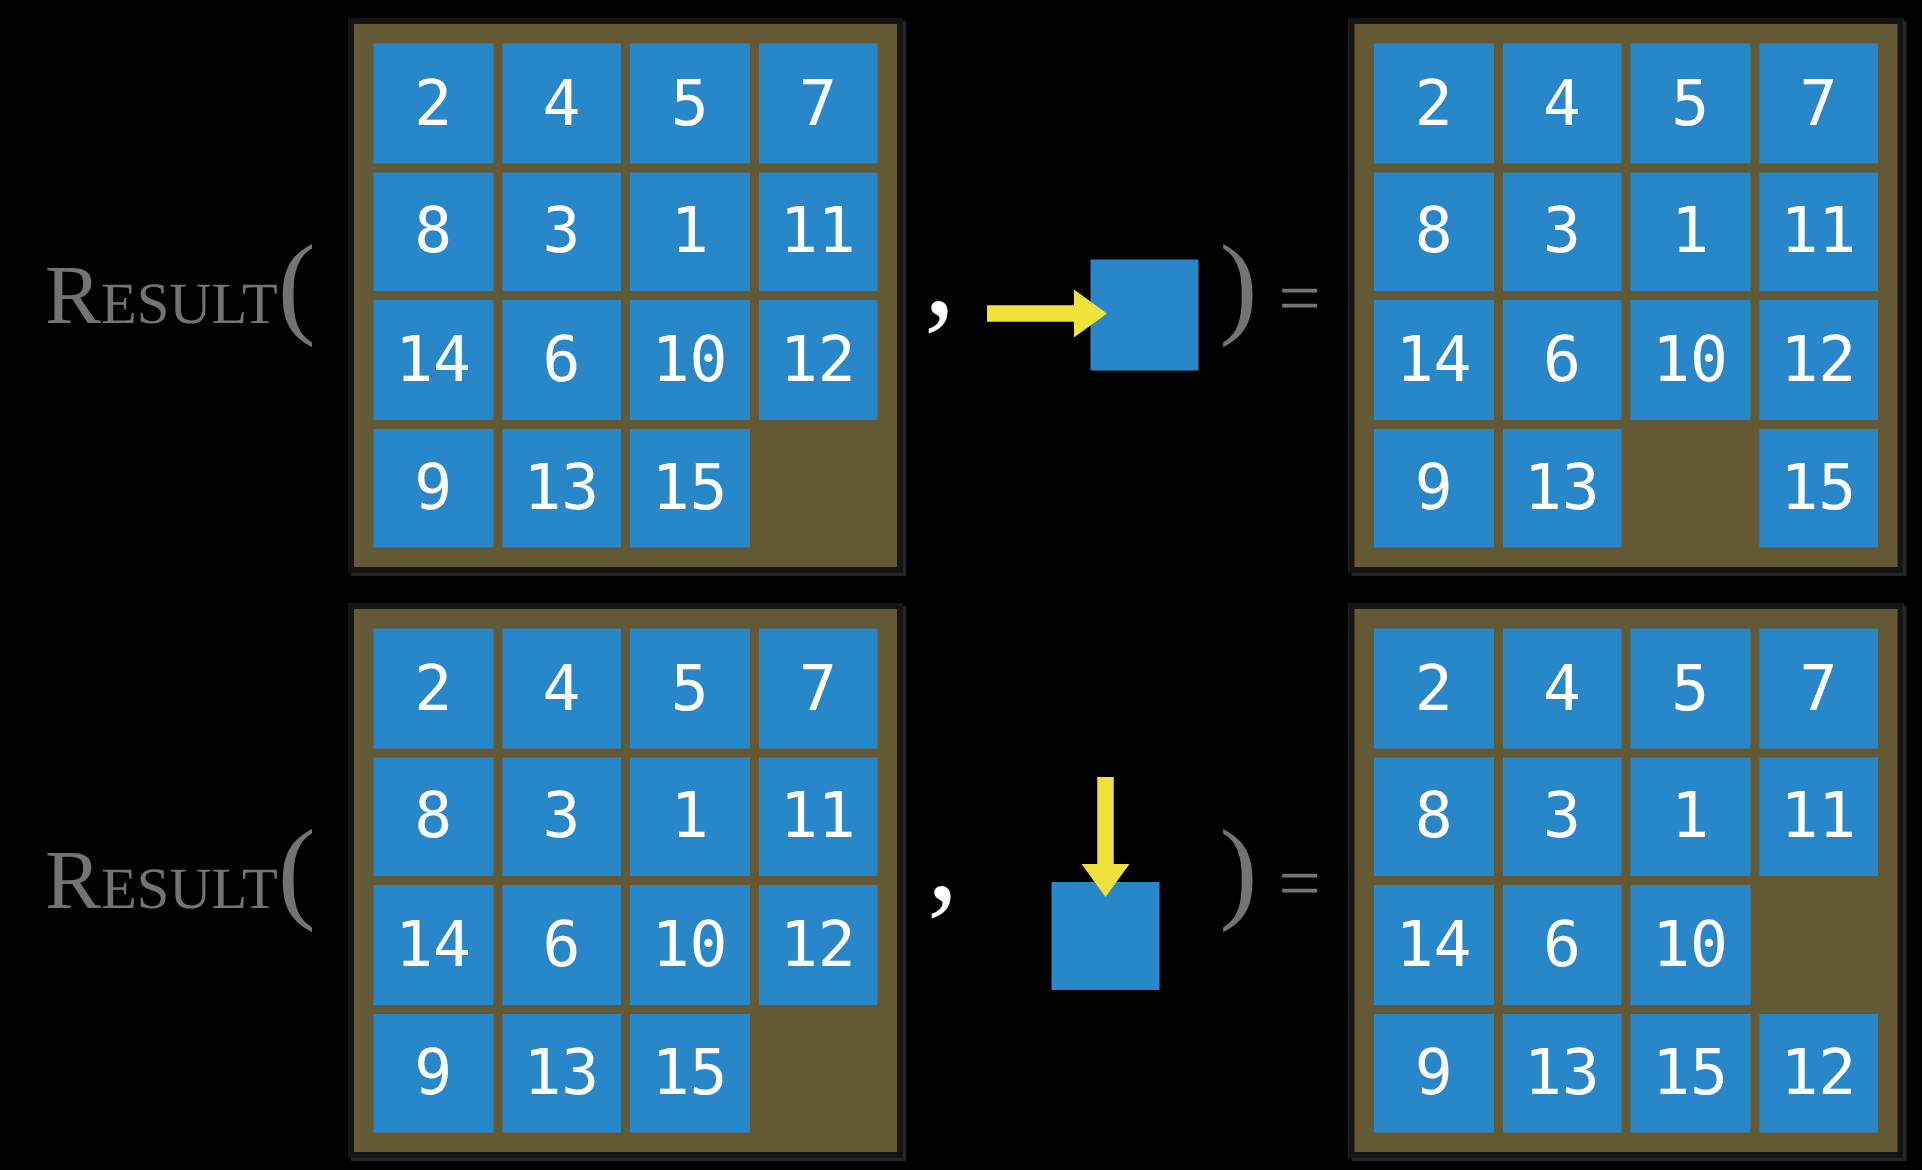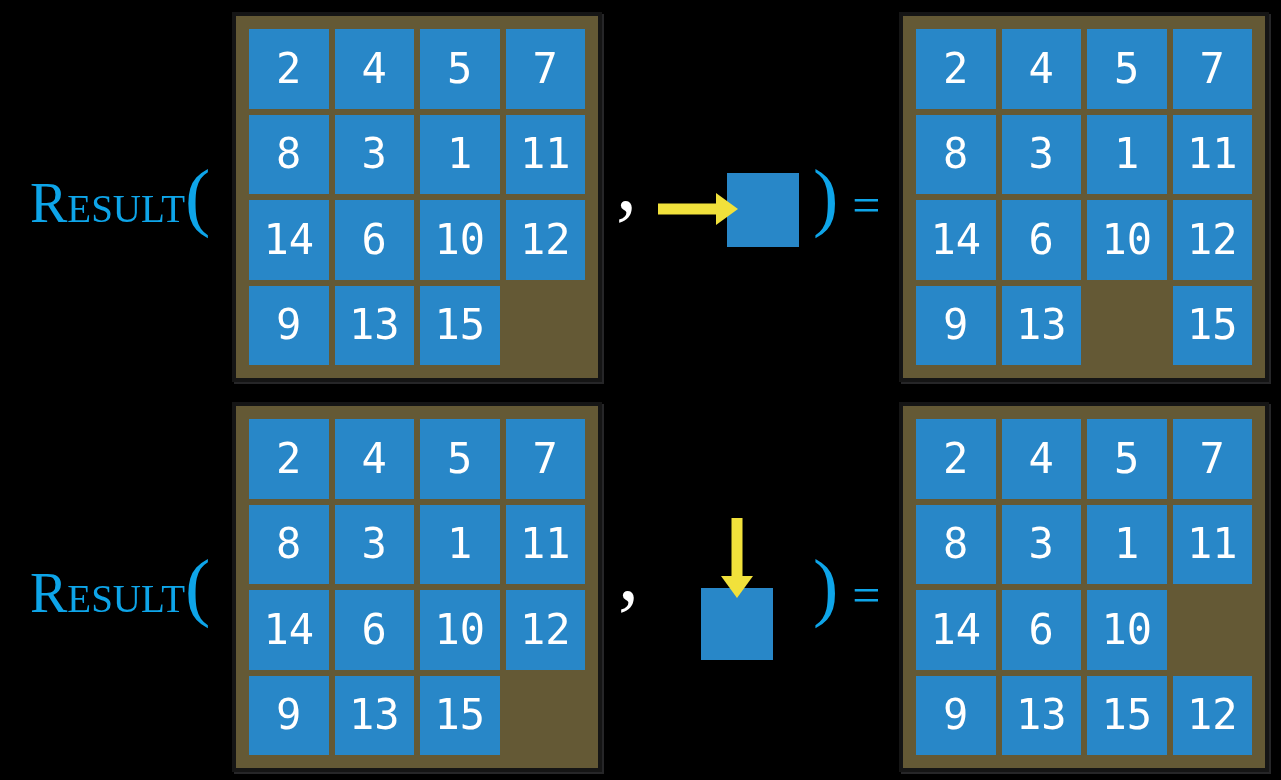--- a/index.html
+++ b/index.html
@@ -40,23 +40,23 @@
   .cell.empty { background: transparent; }
 
   .board-a { left: 232px; top:  12px; }
   .board-b { left: 899px; top:  12px; }
   .board-c { left: 232px; top: 402px; }
   .board-d { left: 899px; top: 402px; }
 
   
   .eq-text {
     position: absolute;
-    color: #0ea5e9;
+    color: #737373;
     white-space: nowrap;
-    line-height: 72px;
+    line-height: 60px;
   }
   .fn-name {
     font-variant: small-caps;
     font-size: 56px;
   }
   .big-paren { font-size: 76px; }
   .eq-sign   { font-size: 50px; margin-left: 14px; }
   .comma-txt {
     position: absolute;
     color: #fff;

